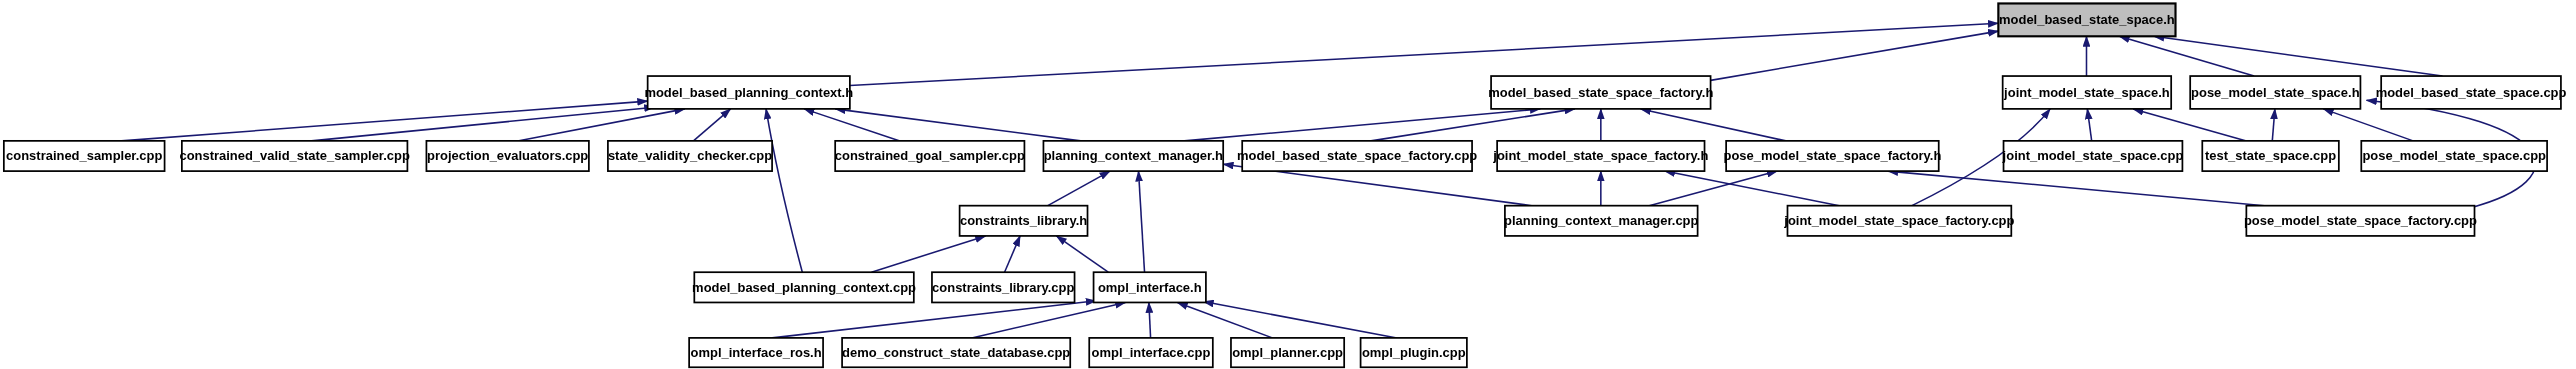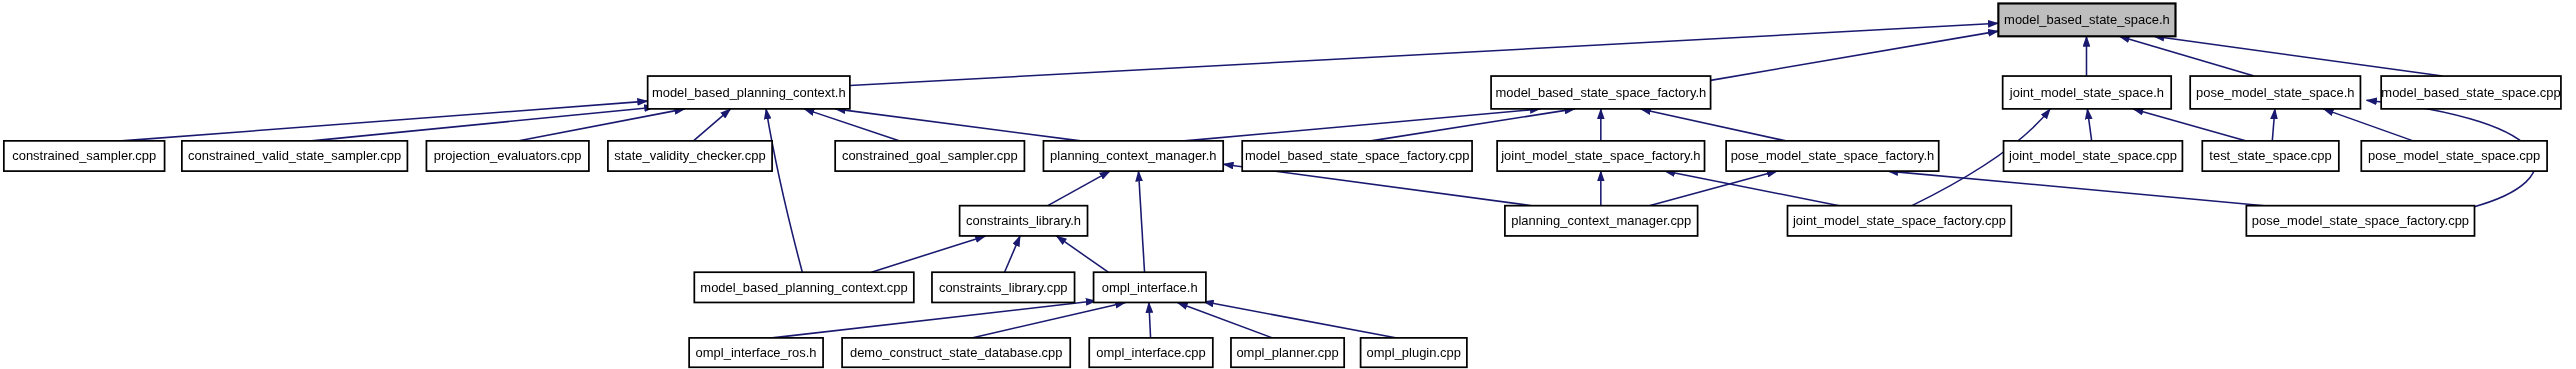--- a/index.html
+++ b/index.html
@@ -1,16 +1,16 @@
 <!DOCTYPE html>
 <html style="font-size:14px"><head>
 <meta charset="utf-8">
 <style>
   html, body { margin: 0; padding: 0; background: #ffffff; }
-  .stage { position: relative; width: 2576px; height: 369px; background: #ffffff; }
+  .stage { position: relative; width: 2576px; height: 369px; background: #ffffff; font-weight: bold; }
   svg { display: block; font-family: "Liberation Sans", sans-serif; }
   .node-rect { fill: #ffffff; stroke: #000000; stroke-width: 2; }
   .node-rect.hl { fill: #bebebe; stroke: #000000; stroke-width: 2.5; }
   .node-label { fill: #000000; font-size: 15px; text-anchor: middle; }
   .edge { fill: none; stroke: #191970; stroke-width: 1.8; }
   .node-g { cursor: pointer; }
 </style>
 </head>
 <body>
 

